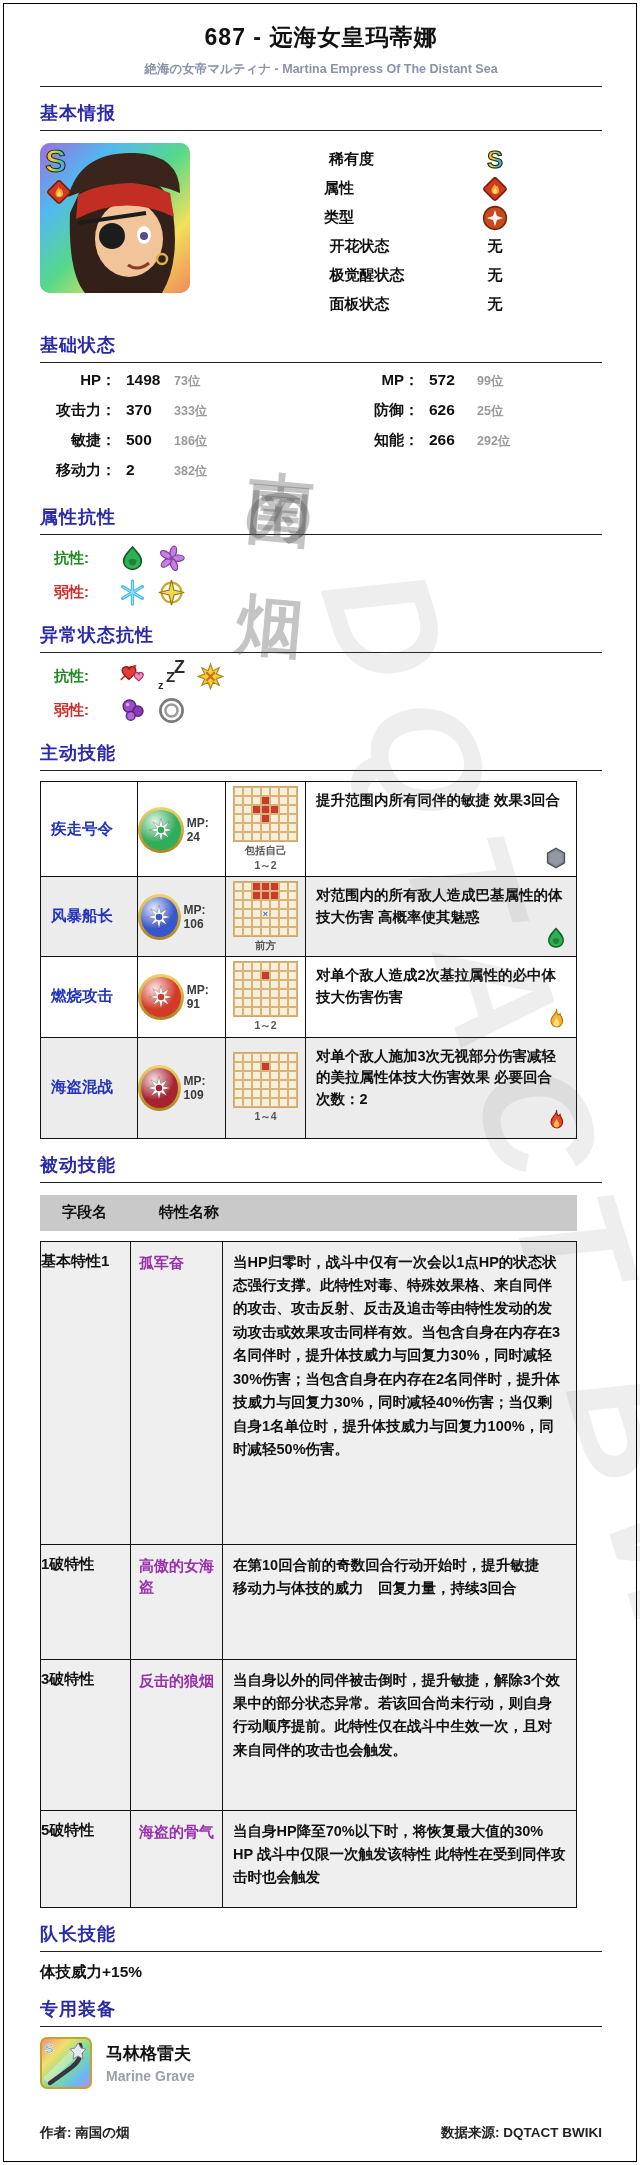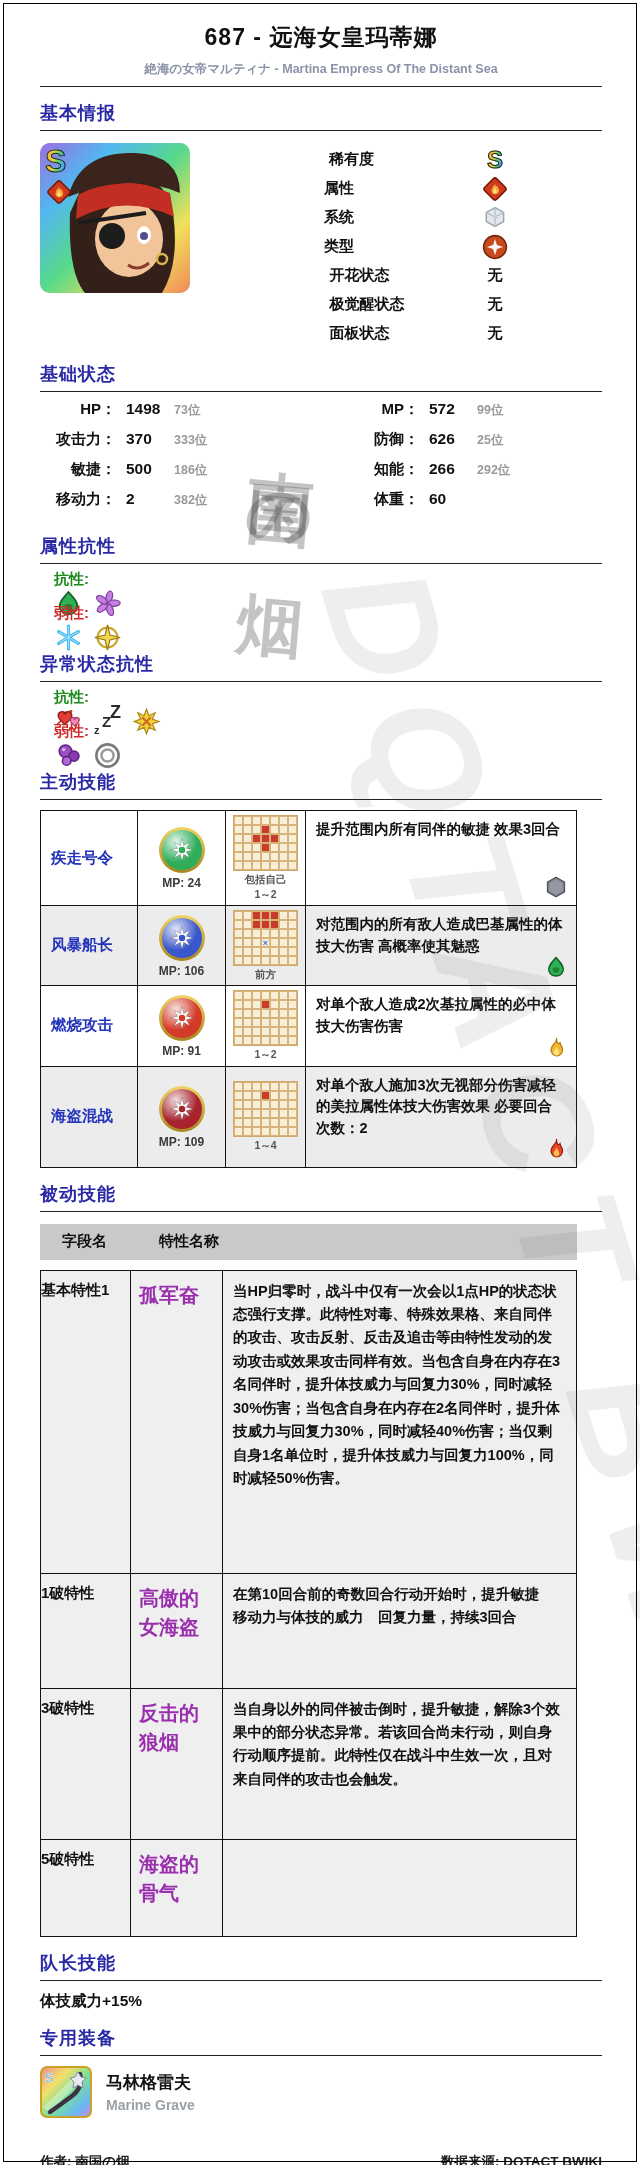--- a/index.html
+++ b/index.html
@@ -52,36 +52,36 @@
   
   .stats{display:flex;gap:44px;margin-top:8px;}
   .stat-col{flex:1;}
   .stat-row{display:flex;align-items:baseline;height:30px;}
   .stat-label{width:76px;text-align:right;font-weight:700;font-size:15px;flex:none;}
   .stat-value{margin-left:10px;width:48px;font-size:15.5px;font-weight:600;}
   .stat-rank{font-size:12.5px;color:#9a9a9a;font-weight:600;}
 
   
   .resist-block{margin-top:6px;}
-  .resist-row{display:flex;align-items:flex-start;height:34px;margin-left:14px;flex-direction:column;}
+  .resist-row{display:flex;align-items:center;height:34px;margin-left:14px;}
   .resist-tag{font-weight:800;font-size:15px;width:64px;flex:none;}
   .tag-green{color:#1d8a1d;}
   .tag-red{color:#cf2b2b;}
   .resist-icons{display:flex;gap:10px;align-items:center;}
 
   
   .skill-table{margin-top:10px;border:1.5px solid #111;width:537px;box-sizing:border-box;}
   .skill-row{display:grid;grid-template-columns:97px 88px 80px 1fr;border-bottom:1.5px solid #111;background:#fff;}
   .skill-row:last-child{border-bottom:none;}
   .skill-row:nth-child(even){background:#ececec;}
   .skill-row>div{border-right:1.5px solid #111;}
   .skill-row>div:last-child{border-right:none;}
   .r1{min-height:74px;} .r2{min-height:76px;} .r3{min-height:76px;} .r4{min-height:100px;}
   .skill-name{color:#2334bb;font-weight:800;font-size:15.5px;display:flex;align-items:center;padding-left:10px;}
-  .skill-iconcell{display:flex;flex-direction:column;align-items:center;justify-content:center;gap:3px;padding:6px 0 5px;}
+  .skill-iconcell{display:flex;align-items:center;justify-content:flex-end;gap:3px;padding:6px 0 5px;}
   .mp{font-size:12px;color:#3a3a3a;font-weight:700;}
   .medal{width:46px;height:46px;border-radius:50%;padding:3px;box-sizing:border-box;
          background:linear-gradient(#f0d468,#a9861f);}
   .medal-inner{width:100%;height:100%;border-radius:50%;display:flex;align-items:center;justify-content:center;
          background:radial-gradient(circle at 35% 28%,rgba(255,255,255,.85),rgba(255,255,255,0) 55%),var(--mc,#888);}
   .skill-rangecell{display:flex;flex-direction:column;align-items:center;justify-content:center;gap:2px;padding:4px 0;}
   .range-grid{display:inline-block;background:#f8efd8;border:1px solid #cfa76a;}
   .rg-row{display:flex;height:9px;}
   .rg-cell{width:9px;height:9px;box-sizing:border-box;border:0.5px solid #d8b47c;
            font:700 9px/8px "Liberation Sans",sans-serif;color:#3a6fd8;text-align:center;}
@@ -92,21 +92,21 @@
 
   
   .passive-header{margin:12px 0 0;background:#c9c9c9;display:grid;grid-template-columns:97px 92px 1fr;
                   height:36px;align-items:center;font-weight:800;font-size:15px;width:537px;box-sizing:border-box;}
   .passive-header span{padding-left:22px;}
   .passive-table{margin-top:10px;border:1.5px solid #111;width:537px;box-sizing:border-box;}
   .passive-row{display:grid;grid-template-columns:90px 92px 1fr;border-bottom:1.5px solid #111;background:#efefef;}
   .passive-row:last-child{border-bottom:none;}
   .p1{min-height:302px;} .p2{min-height:114px;} .p3{min-height:150px;} .p4{min-height:96px;}
   .p-field{padding:10px 4px 0 0;font-weight:800;font-size:15px;border-right:1.5px solid #111;}
-  .p-trait{padding:10px 8px 0 8px;color:#9a2fae;font-weight:800;font-size:20px;border-right:1.5px solid #111;line-height:1.45;}
+  .p-trait{padding:10px 8px 0 8px;color:#9a2fae;font-weight:800;font-size:15px;border-right:1.5px solid #111;line-height:1.45;}
   .p-desc{padding:9px 10px;font-size:14.5px;font-weight:700;line-height:1.62;}
 
   .leader-text{margin-top:10px;font-size:15.5px;font-weight:800;}
 
   .gear-row{display:flex;align-items:center;gap:14px;margin-top:10px;}
   .gear-icon{width:52px;height:52px;flex:none;}
   .gear-name{font-size:17px;font-weight:800;}
   .gear-en{font-size:14px;color:#9aa0a8;font-weight:700;margin-top:3px;}
 
   .footer{margin-top:30px;display:flex;justify-content:space-between;
@@ -180,30 +180,20 @@
           <svg viewBox="0 0 26 26" width="26" height="26">
               <g transform="rotate(45 13 13)">
                 <rect x="4.5" y="4.5" width="17" height="17" rx="2.5" fill="#cd3a20" stroke="#771505" stroke-width="1.5"></rect>
               </g>
               <path d="M13 6c.8 3-3.5 4.5-3.5 8.5a3.8 3.8 0 0 0 7.6 0c0-2.2-1.4-3-1.8-5-1 1.4-2.3.7-2.3-3.5z" fill="#f6a13c"></path>
               <path d="M13 11c.4 1.8-1.8 2.6-1.8 4.6a1.9 1.9 0 0 0 3.8 0c0-1.4-1-2-2-4.6z" fill="#fde26a"></path>
             </svg>
         </span>
       </div>
       <div class="info-row">
-        <span class="info-label">系统</span>
-        <span class="icon-26">
-          <svg viewBox="0 0 24 24" width="26" height="26">
-              <path d="M12 2.5l8 4.3v8.6l-8 4.3-8-4.3V6.8z" fill="#e3e7ec" stroke="#9aa1ab" stroke-width="1.3"></path>
-              <path d="M12 2.5v17.5M4 6.8l8 4.3 8-4.3" fill="none" stroke="#b8bec8" stroke-width="1.2"></path>
-              <circle cx="12" cy="11" r="2.2" fill="#c8ced8"></circle>
-            </svg>
-        </span>
-      </div>
-      <div class="info-row">
         <span class="info-label">类型</span>
         <span class="icon-26">
           <svg viewBox="0 0 24 24" width="26" height="26">
               <circle cx="12" cy="12" r="10.5" fill="#c8491e" stroke="#70250a" stroke-width="1.4"></circle>
               <path d="M12 4.5l1.8 5.7 5.7 1.8-5.7 1.8-1.8 5.7-1.8-5.7L4.5 12l5.7-1.8z" fill="#fff" opacity="0.95"></path>
             </svg>
         </span>
       </div>
       <div class="info-row">
         <span class="info-label">开花状态</span>
@@ -252,25 +242,20 @@
         </div>
       <div class="stat-row">
           <span class="stat-label">防御：</span>
           <span class="stat-value">626</span>
           <span class="stat-rank">25位</span>
         </div>
       <div class="stat-row">
           <span class="stat-label">知能：</span>
           <span class="stat-value">266</span>
           <span class="stat-rank">292位</span>
-        </div>
-      <div class="stat-row">
-          <span class="stat-label">体重：</span>
-          <span class="stat-value">60</span>
-          <span class="stat-rank"></span>
         </div>
     </div>
   </div>
 
   <h2>属性抗性</h2>
   <div class="resist-block">
     <div class="resist-row">
       <span class="resist-tag tag-green">抗性:</span>
       <span class="resist-icons">
         <span class="icon-29"><svg viewBox="0 0 24 24" width="29" height="29">
@@ -693,20 +678,21 @@
       <div class="p-desc">在第10回合前的奇数回合行动开始时，提升敏捷　移动力与体技的威力　回复力量，持续3回合</div>
     </div>
     <div class="passive-row p3">
       <div class="p-field">3破特性</div>
       <div class="p-trait">反击的狼烟</div>
       <div class="p-desc">当自身以外的同伴被击倒时，提升敏捷，解除3个效果中的部分状态异常。若该回合尚未行动，则自身行动顺序提前。此特性仅在战斗中生效一次，且对来自同伴的攻击也会触发。</div>
     </div>
     <div class="passive-row p4">
       <div class="p-field">5破特性</div>
       <div class="p-trait">海盗的骨气</div>
+      <div class="p-desc">当自身HP降至70%以下时，将恢复最大值的30% HP 战斗中仅限一次触发该特性 此特性在受到同伴攻击时也会触发</div>
     </div>
   </div>
 
   <h2>队长技能</h2>
   <div class="leader-text">体技威力+15%</div>
 
   <h2>专用装备</h2>
   <div class="gear-row">
     <span class="gear-icon">
       <svg viewBox="0 0 52 52" width="52" height="52">

